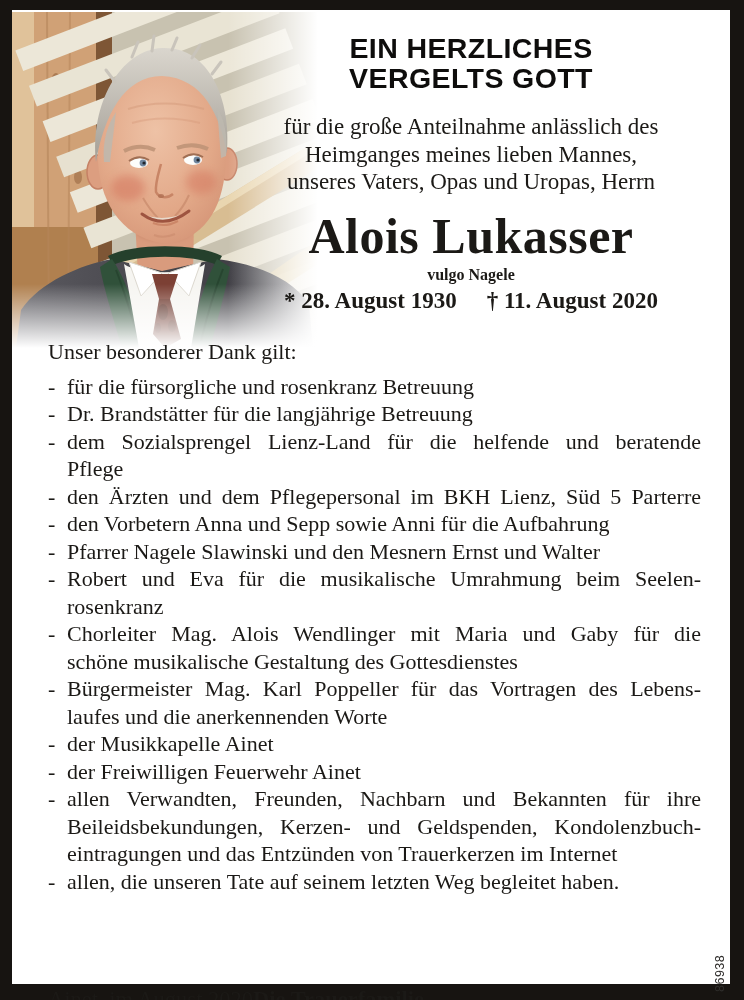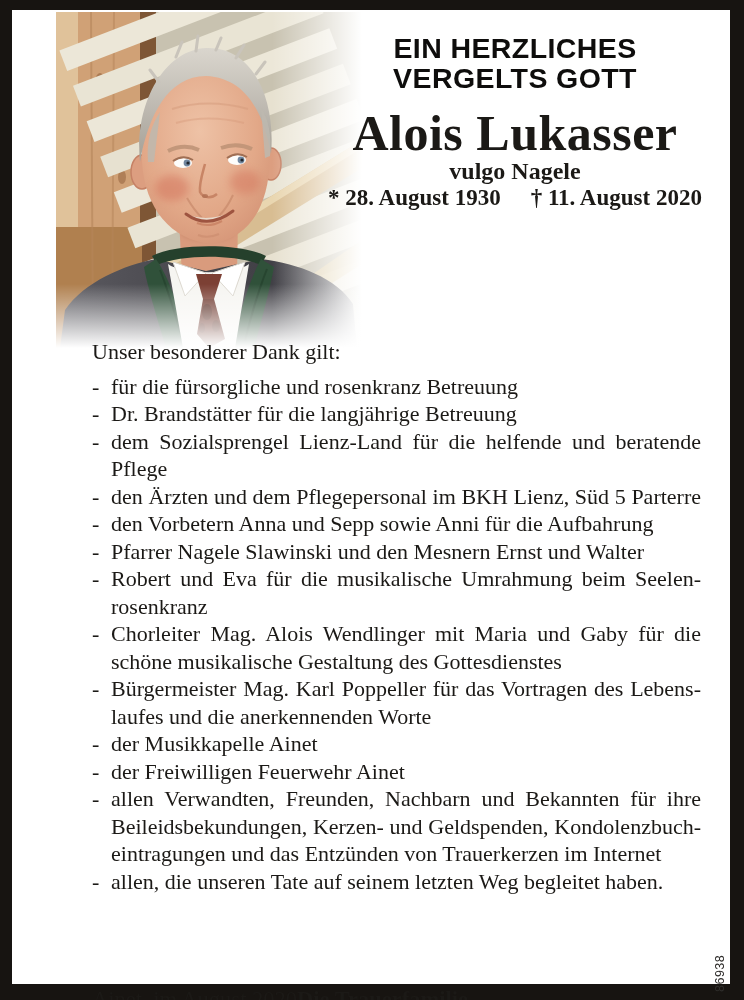--- a/index.html
+++ b/index.html
@@ -1,32 +1,32 @@
 <!DOCTYPE html>
 <html lang="de"><head>
 <meta charset="utf-8">
 <style>
   html,body{margin:0;padding:0;background:#3a3a3a;}
   .stage{width:744px;height:1000px;position:relative;background:#fff;
          font-family:"Liberation Serif","DejaVu Serif",serif;color:#1b1916;}
   .card{position:absolute;inset:0;box-sizing:border-box;
         border-style:solid;border-color:#171411;
         border-width:10px 14px 16px 12px;background:#fff;}
-  .inner{position:absolute;left:0;top:0;right:0;bottom:0;margin-left:44px;}
+  .inner{position:absolute;left:0;top:0;right:0;bottom:0;}
 
   
   .photo{position:absolute;left:0;top:2px;width:306px;height:336px;}
 
   
   .hdr{position:absolute;left:228px;top:23px;width:462px;text-align:center;}
   .title{font-family:"Liberation Sans","DejaVu Sans",sans-serif;
          font-weight:800;font-size:28.5px;line-height:30px;letter-spacing:.4px;color:#0e0d0c;}
   .intro{margin-top:20px;font-size:23px;line-height:27.5px;}
   .name{margin-top:14px;font-weight:700;font-size:50px;line-height:52px;letter-spacing:.5px;}
-  .vulgo{margin-top:0;font-weight:700;font-size:24px;line-height:25px;text-align:center;}
+  .vulgo{margin-top:0;font-weight:700;font-size:16px;line-height:25px;text-align:center;}
   .dates{font-weight:700;font-size:23px;line-height:27px;}
   .dates .birth{margin-right:30px;}
 
   
   .thanks{position:absolute;left:36px;right:29px;top:328px;font-size:22px;line-height:27.5px;}
   .thanks-intro{margin-bottom:7px;}
   .tline{position:relative;padding-left:19px;}
   .tline .dash{position:absolute;left:0;top:0;}
   .tline.just{text-align:justify;text-align-last:justify;}
 
@@ -174,20 +174,25 @@
         </g>
 
         <rect x="216" y="0" width="90" height="336" fill="url(#fadeR)"></rect>
         <rect x="0" y="272" width="306" height="64" fill="url(#fadeB)"></rect>
       </svg>
 
       <div class="hdr">
         <div class="title">
           <div>EIN HERZLICHES</div>
           <div>VERGELTS GOTT</div>
+        </div>
+        <div class="intro">
+          <div>für die große Anteilnahme anlässlich des</div>
+          <div>Heimganges meines lieben Mannes,</div>
+          <div>unseres Vaters, Opas und Uropas, Herrn</div>
         </div>
         <div class="name">Alois Lukasser</div>
         <div class="vulgo">vulgo Nagele</div>
         <div class="dates">
           <span class="birth">* 28. August 1930</span><span class="death">† 11. August 2020</span>
         </div>
       </div>
 
       <div class="thanks">
         <div class="thanks-intro">Unser besonderer Dank gilt:</div>

